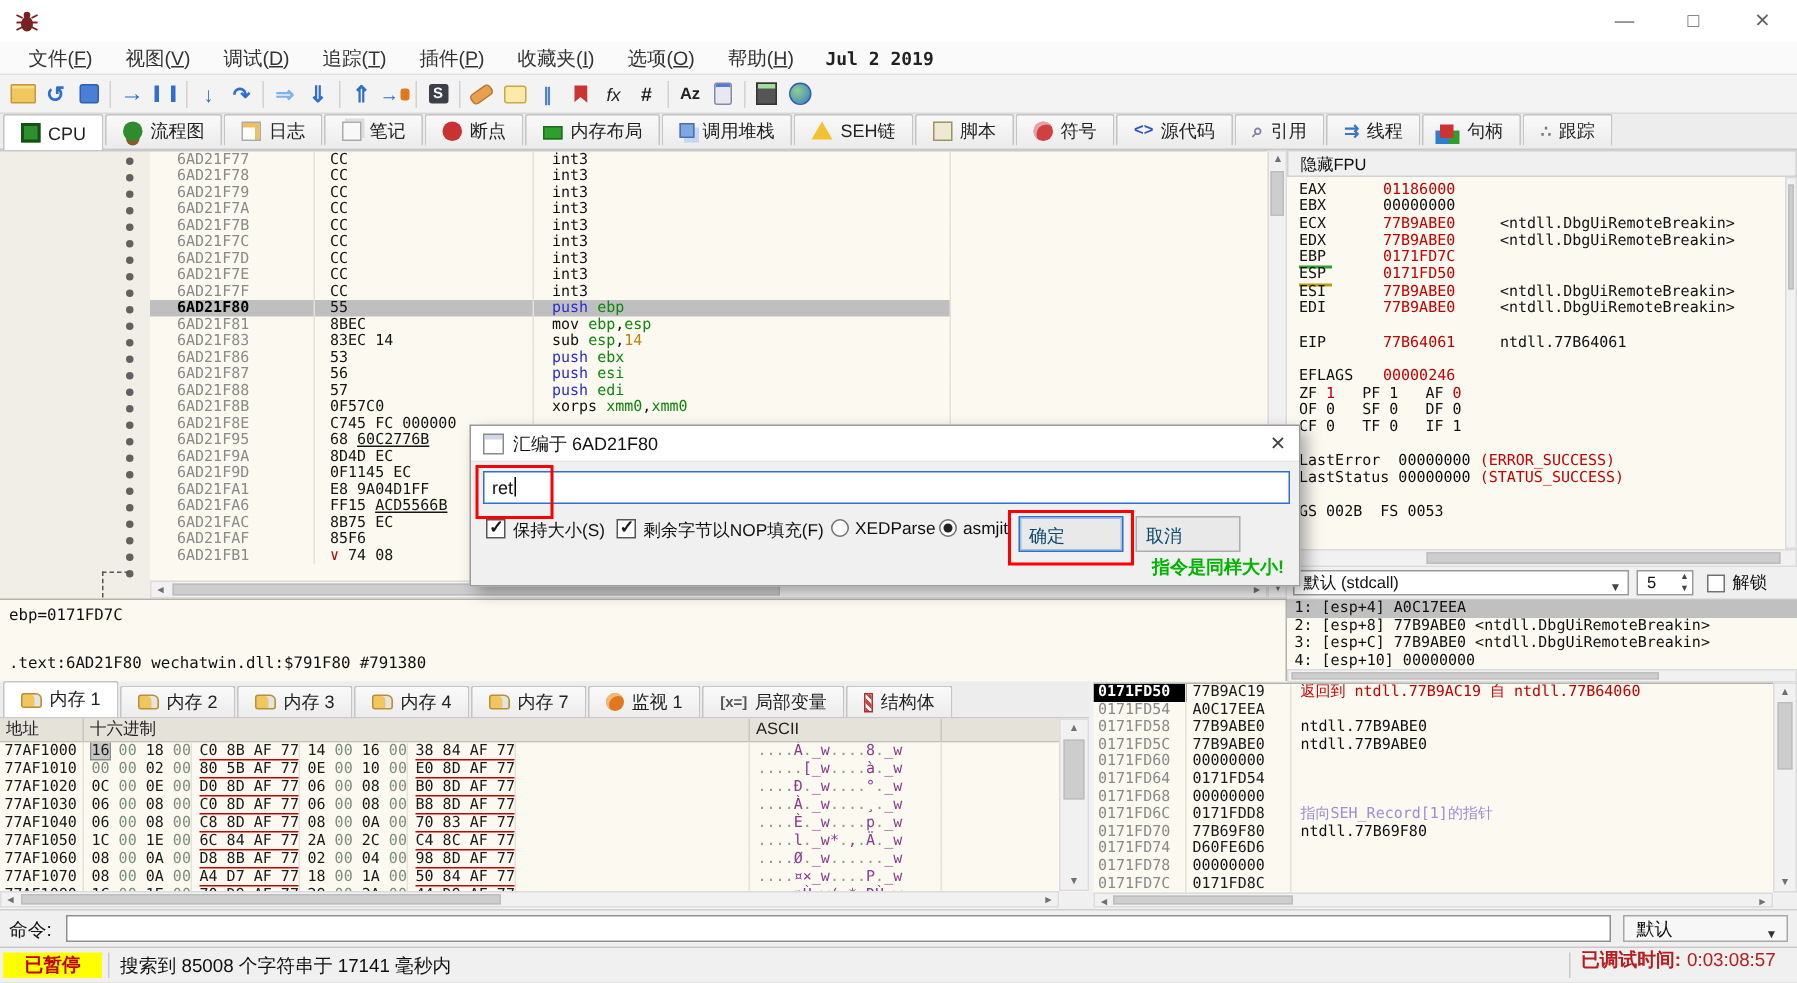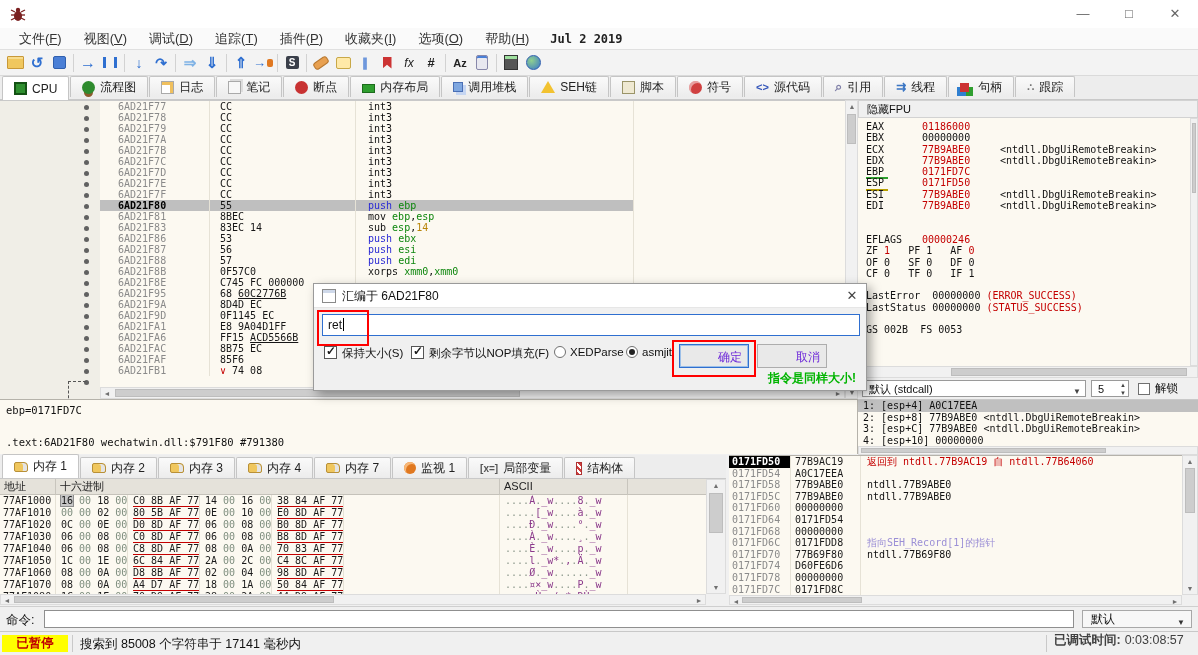--- a/index.html
+++ b/index.html
@@ -149,37 +149,37 @@
   
   #cmdbar{position:absolute;left:0;top:606px;width:1198px;height:25px;background:#f0f0f0;border-top:1px solid #cfcfcf;box-sizing:border-box}
   #cmd-label{position:absolute;left:6px;top:5px;font-size:12.5px;color:#111}
   #cmd-input{position:absolute;left:44px;top:3px;width:1030px;height:18px;background:#fff;border:1px solid #8f8f8f;box-sizing:border-box}
   #cmd-combo{position:absolute;left:1082px;top:3px;width:110px;height:18px;background:#f7f7f7;border:1px solid #a8a8a8;box-sizing:border-box;font-size:12px;line-height:16px;padding-left:8px}
   #cmd-combo .arr{position:absolute;right:6px;top:4px;font-size:8px;color:#333}
   #statusbar{position:absolute;left:0;top:631px;width:1198px;height:24px;background:#f0f0f0;border-top:1px solid #c8c8c8;box-sizing:border-box}
   #status-state{position:absolute;left:2px;top:3px;width:66px;height:17px;background:#ffff00;color:#c00000;font-weight:bold;font-size:12.5px;text-align:center;line-height:17px}
   .st-sep{position:absolute;top:3px;width:1px;height:17px;background:#c9c9c9}
   #status-msg{position:absolute;left:80px;top:4px;font-size:12.5px;color:#111}
-  #status-time{position:absolute;left:1054px;top:0;font-size:12.5px;color:#404040;white-space:nowrap}
+  #status-time{position:absolute;left:1054px;top:0;font-size:12.5px;color:#b91c1c;white-space:nowrap}
   #status-time b{margin-right:4px}
 
   
   #dialog{position:absolute;left:313px;top:283px;width:554px;height:108px;background:#f0f0f0;border:1px solid #9a9a9a;box-shadow:4px 4px 10px rgba(0,0,0,.35);z-index:50;box-sizing:border-box}
   #dlg-title{position:absolute;left:0;top:0;width:100%;height:24px;background:#fff;border-bottom:1px solid #e6e6e6;box-sizing:border-box}
   #dlg-icon{position:absolute;left:8px;top:5px;width:12px;height:12px;border:1px solid #8a8a8a;background:#fff;box-shadow:inset 0 3px 0 #cfd9ea}
   #dlg-title-text{position:absolute;left:28px;top:4px;font-size:12px;color:#111}
   #dlg-close{position:absolute;right:0;top:0;width:28px;height:24px;text-align:center;line-height:24px;font-size:13px;color:#444}
   #dlg-input{position:absolute;left:8px;top:30px;width:538px;height:22px;background:#fff;border:1px solid #2f6fd0;box-sizing:border-box;font-size:12px;line-height:20px;padding-left:5px;font-family:Liberation Sans, sans-serif}
   .caret{display:inline-block;width:1px;height:13px;background:#000;vertical-align:-2px;margin-left:1px}
   .dlg-lbl{position:absolute;top:62px;font-size:11.5px;color:#111;white-space:nowrap}
   .rd{width:12px;height:12px;border:1px solid #707070;border-radius:50%;background:#fff;display:inline-block;box-sizing:border-box;margin-right:4px;vertical-align:-2px;position:relative}
   .rd.on::after{content:"";position:absolute;left:2px;top:2px;width:6px;height:6px;border-radius:50%;background:#222}
   .dcb{width:13px;height:13px;background:#fff;border:1px solid #555;display:inline-block;box-sizing:border-box;margin-right:5px;vertical-align:-2px;position:relative}
   .dcb.on::after{content:"✓";position:absolute;left:1px;top:-3px;font-size:12px;color:#1a1a1a;font-weight:bold}
-  .dbtn{position:absolute;top:60px;width:70px;height:24px;background:#e9e9e9;border:1px solid #adadad;text-align:right;line-height:22px;font-size:12px;color:#6d28d9;box-sizing:border-box}
+  .dbtn{position:absolute;top:60px;width:70px;height:24px;background:#e9e9e9;border:1px solid #adadad;text-align:left;line-height:22px;font-size:12px;color:#0c4a6e;box-sizing:border-box}
   .dbtn.default{border:1px solid #2f6fd0;box-shadow:inset 0 0 0 1px #9cbfe8}
   #dlg-note{position:absolute;right:10px;top:86px;font-size:12px;font-weight:bold;color:#00b400}
   .anno{position:absolute;border:2px solid #ff0000;z-index:60;background:transparent}
 </style>
 </head>
 <body>
 
 <div id="win">
 
   <div id="titlebar">
@@ -433,20 +433,21 @@
   <div id="reglines">
       <div class="regline"><span class="rlabel">EAX</span><span class="rvalue c-red">01186000</span></div>
       <div class="regline"><span class="rlabel">EBX</span><span class="rvalue">00000000</span></div>
       <div class="regline"><span class="rlabel">ECX</span><span class="rvalue c-red">77B9ABE0</span><span>&lt;ntdll.DbgUiRemoteBreakin&gt;</span></div>
       <div class="regline"><span class="rlabel">EDX</span><span class="rvalue c-red">77B9ABE0</span><span>&lt;ntdll.DbgUiRemoteBreakin&gt;</span></div>
       <div class="regline"><span class="rlabel ul-green">EBP</span><span class="rvalue c-red">0171FD7C</span></div>
       <div class="regline"><span class="rlabel ul-olive">ESP</span><span class="rvalue c-red">0171FD50</span></div>
       <div class="regline"><span class="rlabel">ESI</span><span class="rvalue c-red">77B9ABE0</span><span>&lt;ntdll.DbgUiRemoteBreakin&gt;</span></div>
       <div class="regline"><span class="rlabel">EDI</span><span class="rvalue c-red">77B9ABE0</span><span>&lt;ntdll.DbgUiRemoteBreakin&gt;</span></div>
       <div class="regline">&nbsp;</div>
+      <div class="regline"><span class="rlabel">EIP</span><span class="rvalue c-red">77B64061</span><span>ntdll.77B64061</span></div>
       <div class="regline">&nbsp;</div>
       <div class="regline"><span class="rlabel">EFLAGS</span><span class="rvalue c-red">00000246</span></div>
       <div class="regline"><span>ZF </span><span class="c-red">1</span><span>   PF </span><span>1</span><span>   AF </span><span class="c-red">0</span></div>
       <div class="regline"><span>OF </span><span>0</span><span>   SF </span><span>0</span><span>   DF </span><span>0</span></div>
       <div class="regline"><span>CF </span><span>0</span><span>   TF </span><span>0</span><span>   IF </span><span>1</span></div>
       <div class="regline">&nbsp;</div>
       <div class="regline"><span>LastError  </span><span>00000000</span><span> </span><span class="c-red">(ERROR_SUCCESS)</span></div>
       <div class="regline"><span>LastStatus </span><span>00000000</span><span> </span><span class="c-red">(STATUS_SUCCESS)</span></div>
       <div class="regline">&nbsp;</div>
       <div class="regline"><span>GS </span><span>002B</span><span>  FS </span><span>0053</span></div>

